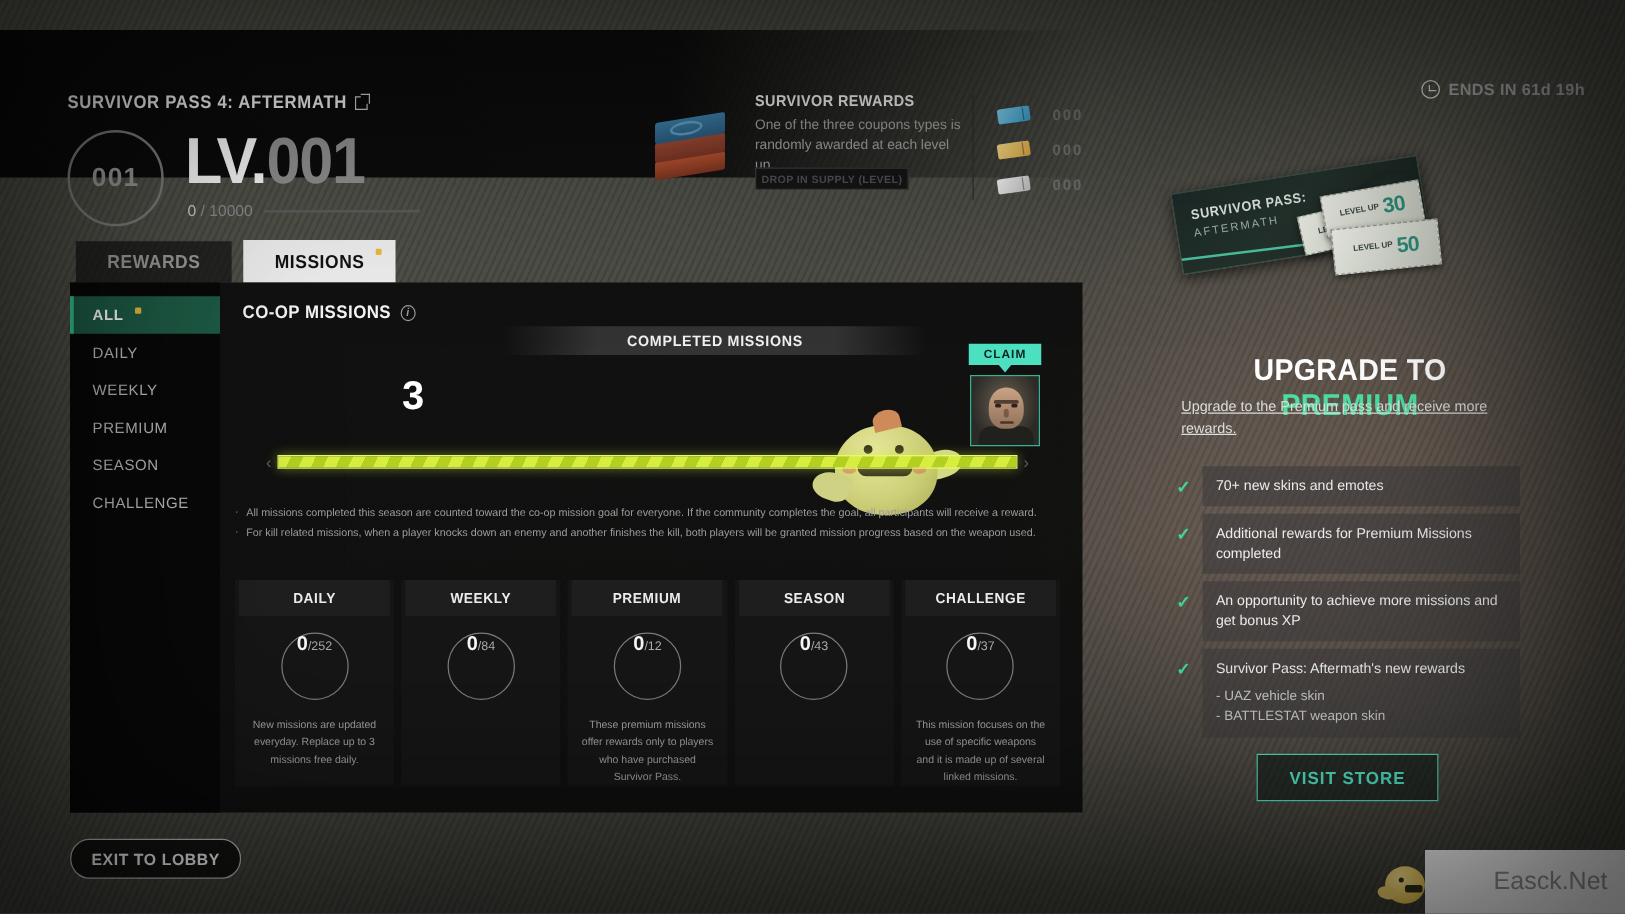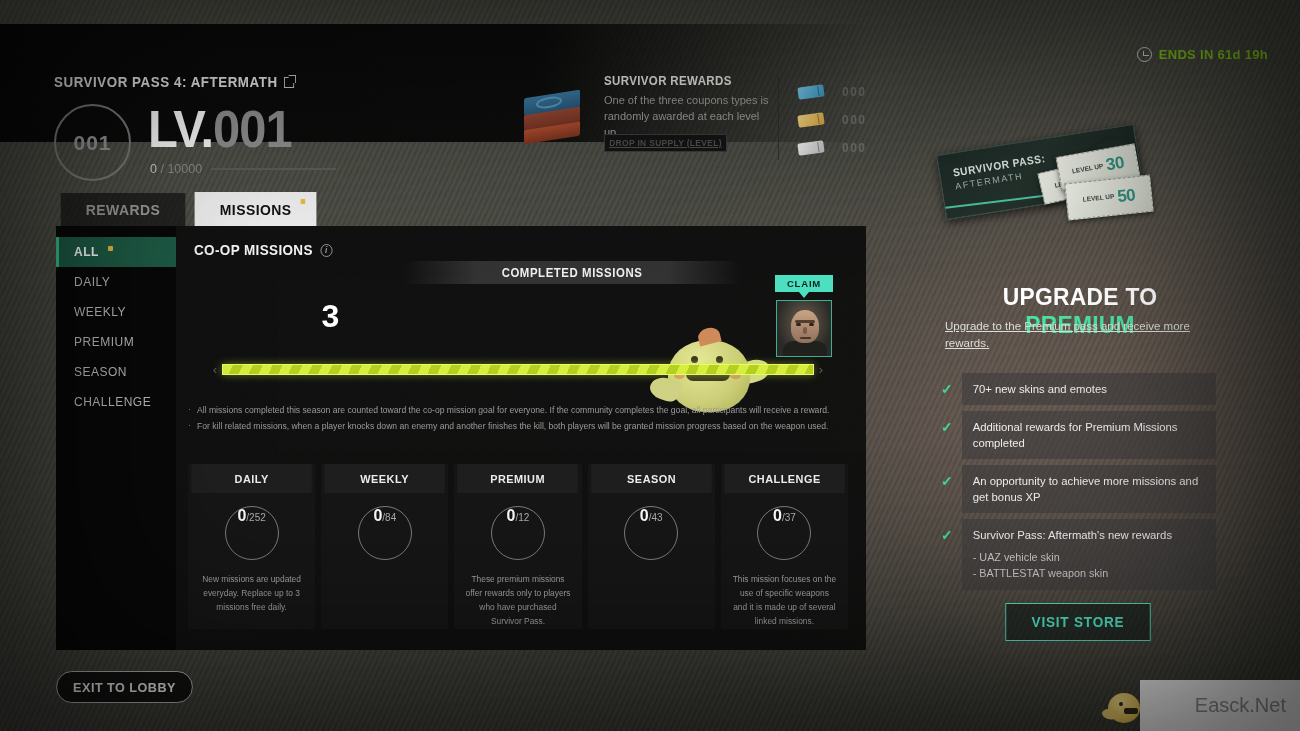--- a/index.html
+++ b/index.html
@@ -63,34 +63,34 @@
   .c1{ top:4px; width:56px; height:17px; background:linear-gradient(180deg,#3d7fa8,#2a5c80); }
   .c2{ top:20px; width:56px; height:16px; background:linear-gradient(180deg,#9b4a33,#7a3526); }
   .c3{ top:35px; width:56px; height:15px; background:linear-gradient(180deg,#b4512f,#7d3420); }
   .crate-hl{ position:absolute; left:16px; top:7px; width:26px; height:11px; border:2px solid #6fb0d4; border-radius:50%; opacity:.75; transform:skewY(-9deg); }
   .sr-title{ position:absolute; left:84px; top:0; font-size:12.5px; font-weight:bold; letter-spacing:.4px; color:#f0f0f0; transform:scaleX(.92); transform-origin:left; }
   .sr-desc{ position:absolute; left:84px; top:19px; width:170px; font-size:11px; line-height:1.45; color:#9e9e9e; }
   .sr-btn{
     position:absolute; left:84px; top:60px; width:123px; height:18px;
     border:1px solid #3a3a3a; background:#141414; color:#4e4e4e;
     font-size:8.5px; font-weight:bold; letter-spacing:.3px;
-    display:flex; align-items:center; justify-content:center;text-decoration:underline;
+    display:flex; align-items:center; justify-content:center;
   }
   .sr-div{ position:absolute; left:258px; top:2px; width:1px; height:84px; background:#2e2e2e; }
   .coup-list{ position:absolute; left:278px; top:4px; }
   .coup-row{ display:flex; align-items:center; gap:18px; height:28px; }
   .coupon{ width:26px; height:12px; border-radius:2px; transform:rotate(-8deg); position:relative; }
   .coupon:after{ content:""; position:absolute; right:5px; top:1px; bottom:1px; width:1px; background:rgba(0,0,0,.35); }
   .cp-blue{ background:linear-gradient(135deg,#7fd0f0,#3a9cc8); }
   .cp-gold{ background:linear-gradient(135deg,#f3d98a,#d9a43f); }
   .cp-silv{ background:linear-gradient(135deg,#f0f0f0,#b9b9b9); }
   .coup-n{ font-size:12px; color:#6d6d6d; letter-spacing:1.5px; font-weight:bold; }
 
   
-  .timer{ position:absolute; right:32px; top:47px; display:flex; align-items:center; gap:7px; font-size:13px; font-weight:bold; color:#84cc16; letter-spacing:.3px; }
+  .timer{ position:absolute; right:32px; top:64px; display:flex; align-items:center; gap:7px; font-size:13px; font-weight:bold; color:#a3a3a3; letter-spacing:.3px; }
   .clock{ width:15px; height:15px; border-radius:50%; border:1.6px solid #d9d9d9; position:relative; }
   .clock:after{ content:""; position:absolute; left:5px; top:3px; width:5px; height:4px; border-left:1.4px solid #d9d9d9; border-bottom:1.4px solid #d9d9d9; }
 
   
   .tabs{ position:absolute; left:56px; top:192px; display:flex; align-items:flex-end; }
   .tab{ height:33px; padding:0 27px; display:flex; align-items:center; justify-content:center;
     font-size:15px; font-weight:bold; letter-spacing:.5px; transform:scaleX(.93); cursor:pointer; position:relative; }
   .tab.inactive{ background:rgba(20,20,20,.72); color:#9b9b9b; }
   .tab.active{ background:#ececec; color:#121212; height:34px; }
   .dot{ position:absolute; right:12px; top:7px; width:5px; height:5px; background:#e8b93c; border-radius:1px; }

